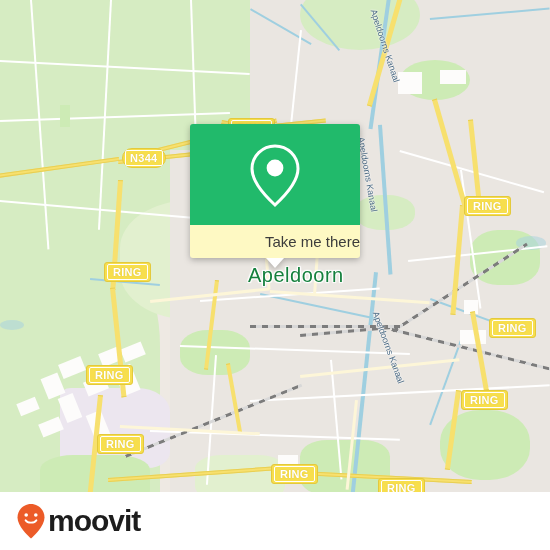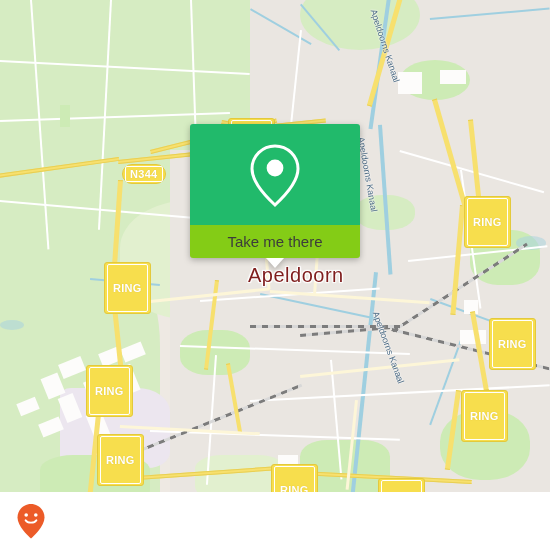--- a/index.html
+++ b/index.html
@@ -25,39 +25,39 @@
   .rd-min{position:absolute;background:#ffffff;transform-origin:0 0;}
   .stream{position:absolute;background:#9fcfe0;transform-origin:0 0;}
   .rail{position:absolute;transform-origin:0 0;height:3px;
         background:repeating-linear-gradient(90deg,#7c7c7c 0 6px,#d8d8d8 6px 12px);}
 
   
   .shield{position:absolute;background:#f7de4d;border:1px solid #e3c93c;
           border-radius:3px;padding:1px 2px;box-shadow:0 0 0 0 rgba(0,0,0,0);}
   .shield span{display:block;border:1.5px solid #ffffff;border-radius:2px;
           color:#ffffff;font-size:11px;font-weight:bold;line-height:12px;
-          padding:17px 5px;letter-spacing:.3px;font-family:"Liberation Sans",sans-serif;
+          padding:1px 5px;letter-spacing:.3px;font-family:"Liberation Sans",sans-serif;
           text-shadow:0 0 1px rgba(190,160,30,.6);}
   .shield.n344 span{padding:1px 4px;}
 
   
-  .place-label{position:absolute;color:#7f1d1d;font-size:20px;letter-spacing:.5px;
+  .place-label{position:absolute;color:#15803d;font-size:20px;letter-spacing:.5px;
       text-shadow:-1px -1px 1px #fff,1px -1px 1px #fff,-1px 1px 1px #fff,1px 1px 1px #fff,
                   0 0 3px #fff;white-space:nowrap;font-family:"Liberation Sans",sans-serif;}
   .water-label{position:absolute;color:#4c6b85;font-size:9px;white-space:nowrap;
       transform-origin:0 0;font-family:"Liberation Sans",sans-serif;
       text-shadow:0 0 2px #fff,0 0 2px #fff;}
 
   
   #callout{position:absolute;left:190px;top:124px;width:170px;
       filter:drop-shadow(0 2px 3px rgba(0,0,0,.28));}
   #callout-head{height:101px;border-radius:3px 3px 0 0;display:flex;
       align-items:center;justify-content:center;}
-  #callout-foot{height:33px;background:#84cc16;border-radius:0 0 3px 3px;
-      display:flex;align-items:center;justify-content:center;}
+  #callout-foot{height:33px;background:#fef9c3;border-radius:0 0 3px 3px;
+      display:flex;align-items:center;justify-content:flex-end;}
   #callout-foot span{color:#3c3c3c;font-size:15px;font-family:"Liberation Sans",sans-serif;}
   #callout-tip{position:absolute;left:50%;top:134px;margin-left:-9px;width:0;height:0;
       border-left:9px solid transparent;border-right:9px solid transparent;
       border-top:10px solid #ffffff;}
 
   
   #attrib{position:absolute;left:0;top:467px;background:rgba(255,255,255,.78);
       padding:4px 10px 5px 10px;border-radius:0 3px 0 0;}
   #attrib span{color:#2b2b2b;font-size:13px;font-family:"Liberation Sans",sans-serif;}
 
@@ -192,21 +192,21 @@
       <div class="rd-sec" style="left:320px;top:195px;width:3px;height:100px;transform:rotate(4deg);"></div>
     </div>
 
     <div class="layer">
       <div class="water-label" style="left:378px;top:8px;transform:rotate(72deg);">Apeldoorns Kanaal</div>
       <div class="water-label" style="left:366px;top:136px;transform:rotate(80deg);">Apeldoorns Kanaal</div>
       <div class="water-label" style="left:380px;top:310px;transform:rotate(70deg);">Apeldoorns Kanaal</div>
     </div>
 
     <div class="layer">
-      <div class="shield n344" style="left:122px;top:164px;border-radius:10px;">
+      <div class="shield n344" style="left:122px;top:148px;border-radius:10px;">
         <span>N344</span>
       </div>
       <div class="shield" style="left:228px;top:118px;">
         <span>RING</span>
       </div>
       <div class="shield" style="left:464px;top:196px;">
         <span>RING</span>
       </div>
       <div class="shield" style="left:104px;top:262px;">
         <span>RING</span>
@@ -249,16 +249,17 @@
   </div>
 
   <div id="footer">
     <div id="logo">
       <svg width="30" height="36" viewBox="0 0 30 36">
         <path d="M15 1 C7.5 1 1.5 7 1.5 14.5 C1.5 23 12 33 15 35.5 C18 33 28.5 23 28.5 14.5 C28.5 7 22.5 1 15 1 Z" fill="#ec5b28"></path>
         <circle cx="10.2" cy="12" r="1.8" fill="#ffffff"></circle>
         <circle cx="19.8" cy="12" r="1.8" fill="#ffffff"></circle>
         <path d="M9.6 17.2 C11.5 20.4 18.5 20.4 20.4 17.2" fill="none" stroke="#ffffff" stroke-width="1.9" stroke-linecap="round"></path>
       </svg>
+      <span id="logo-word">moovit</span>
     </div>
   </div>
 
 </div>
 
 </body></html>

